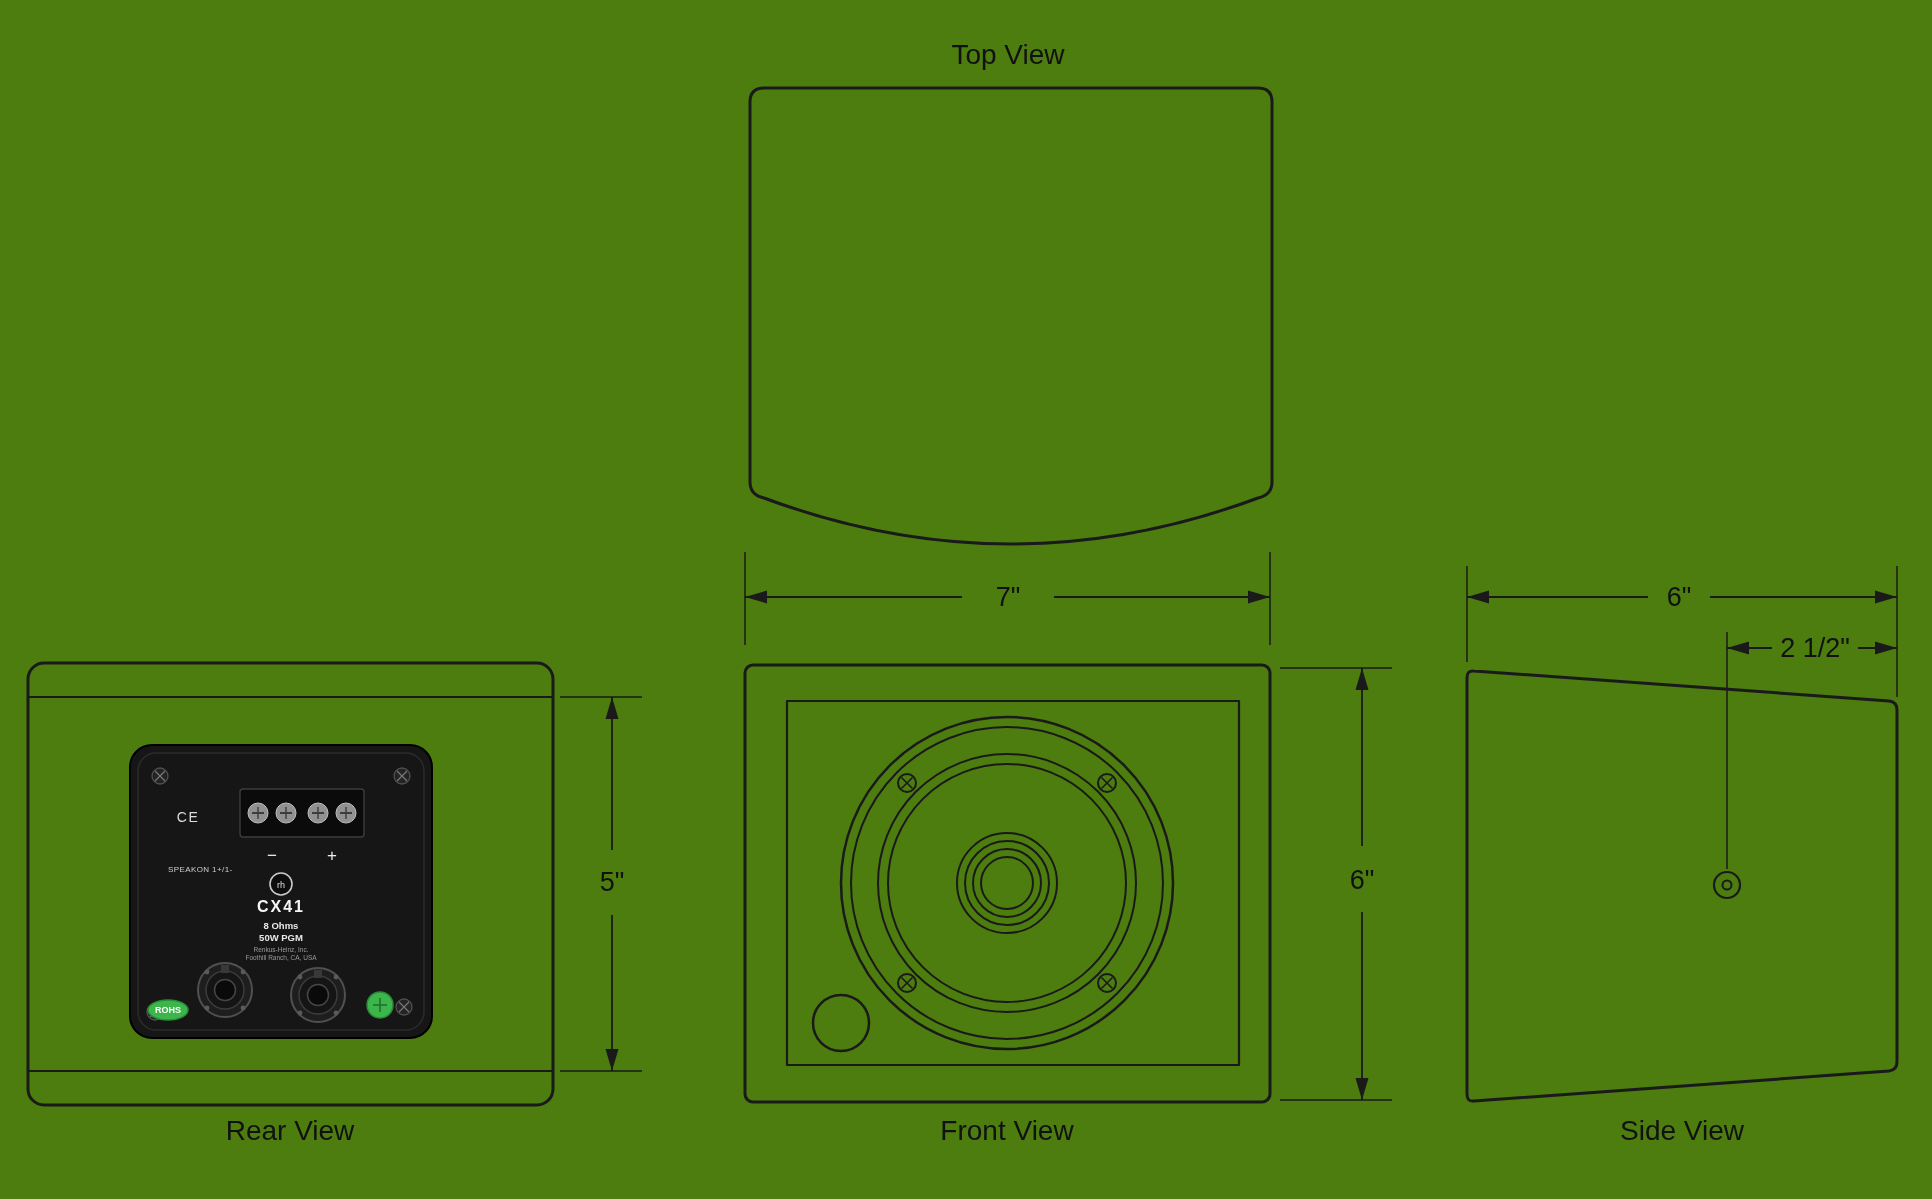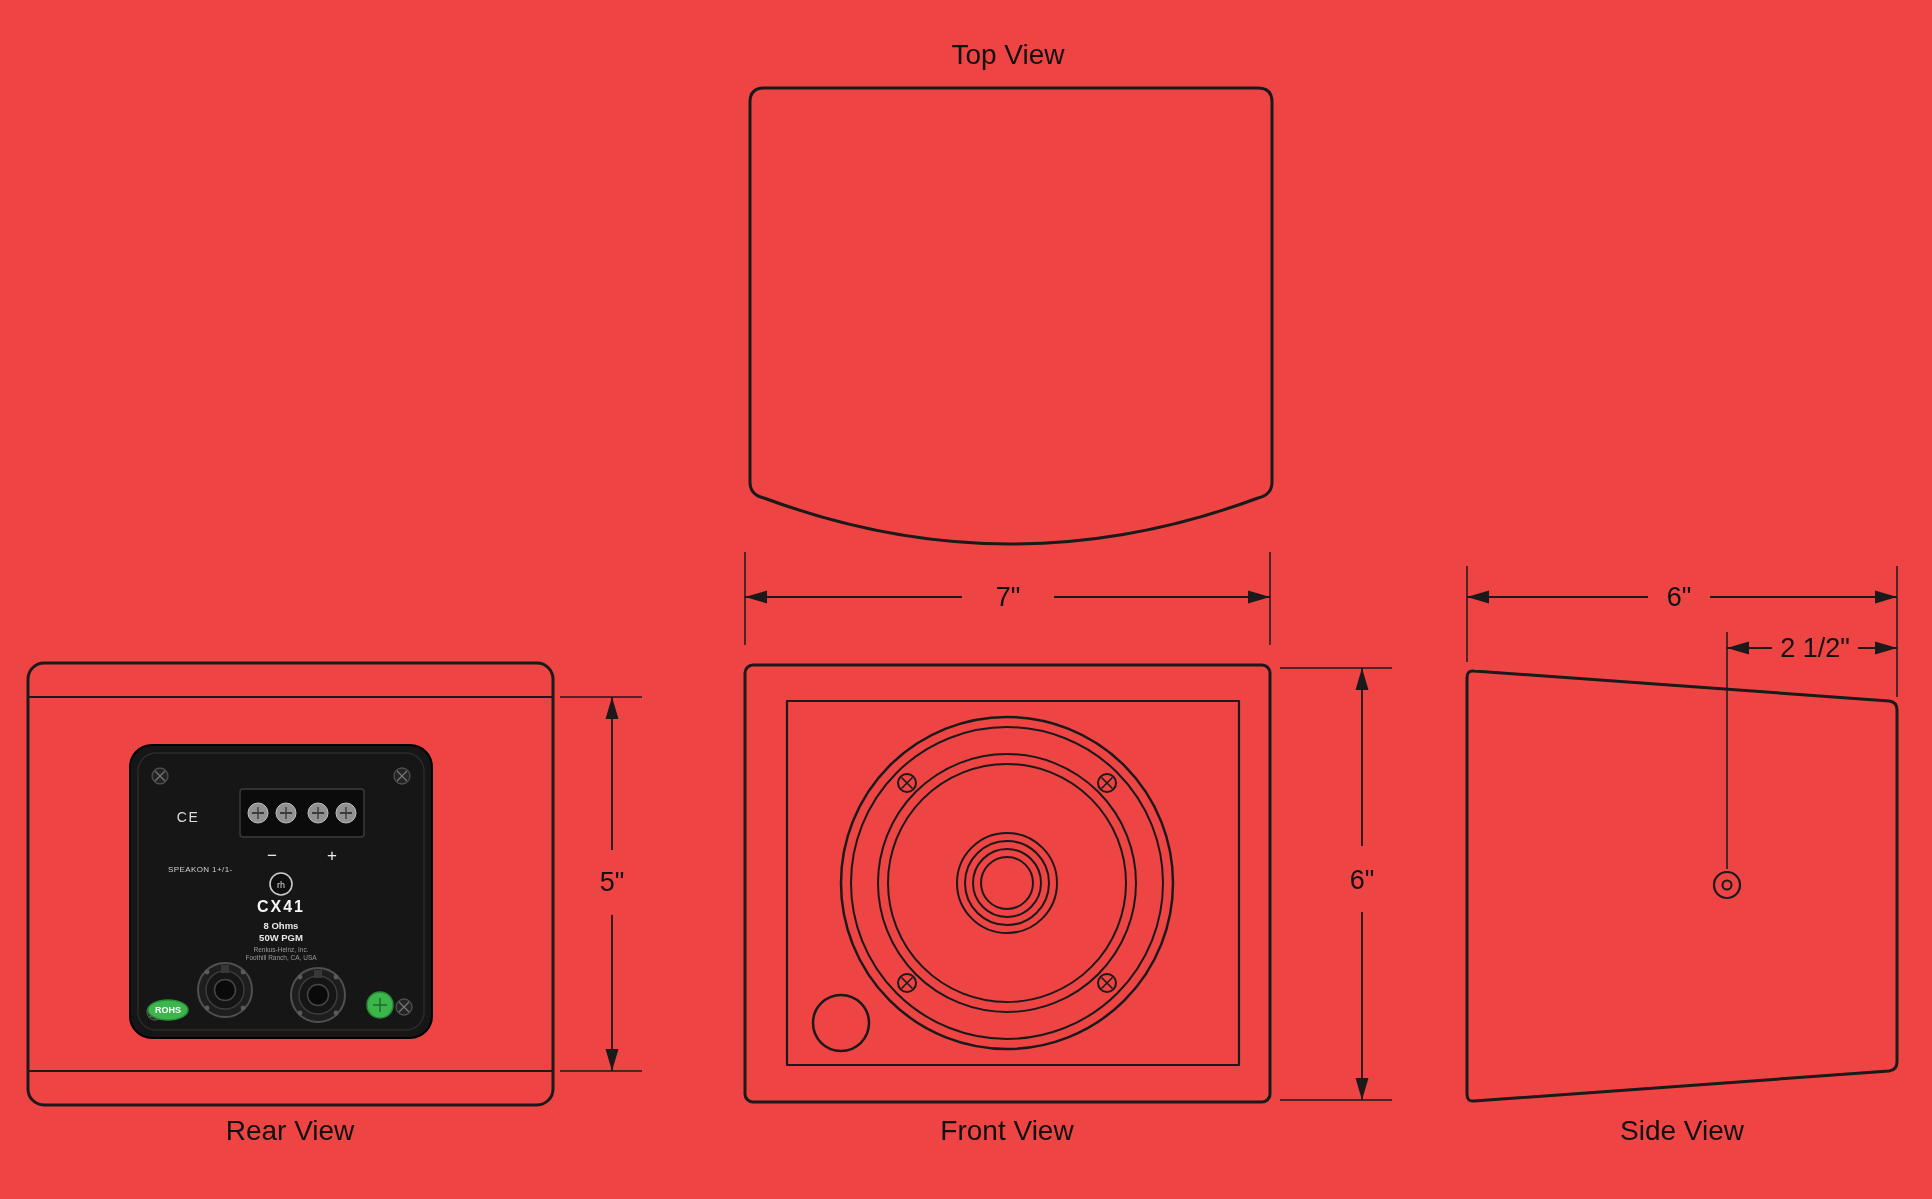--- a/index.html
+++ b/index.html
@@ -1,16 +1,16 @@
 <!DOCTYPE html>
 <html><head>
 <meta charset="utf-8">
 <style>
   html,body{margin:0;padding:0;background:#ffffff;}
-  #stage{position:relative;width:1932px;height:1199px;background:#ef4444;
+  #stage{position:relative;width:1932px;height:1199px;background:#4d7c0f;
          font-family:"Liberation Sans",sans-serif;overflow:hidden;}
   svg{display:block;}
   .outline{fill:none;stroke:#1a1a1a;stroke-width:3;stroke-linejoin:round;}
   .outline2{fill:none;stroke:#1a1a1a;stroke-width:2.2;stroke-linejoin:round;}
   .ring{fill:none;stroke:#1a1a1a;stroke-width:2;}
   .dimline{stroke:#1a1a1a;stroke-width:1.8;fill:none;}
   .extline{stroke:#1a1a1a;stroke-width:1.5;fill:none;}
   .arrow{fill:#1a1a1a;stroke:none;}
   .view-label{font-size:28px;fill:#111;text-anchor:middle;}
   .dim-label{font-size:27px;fill:#111;text-anchor:middle;}

